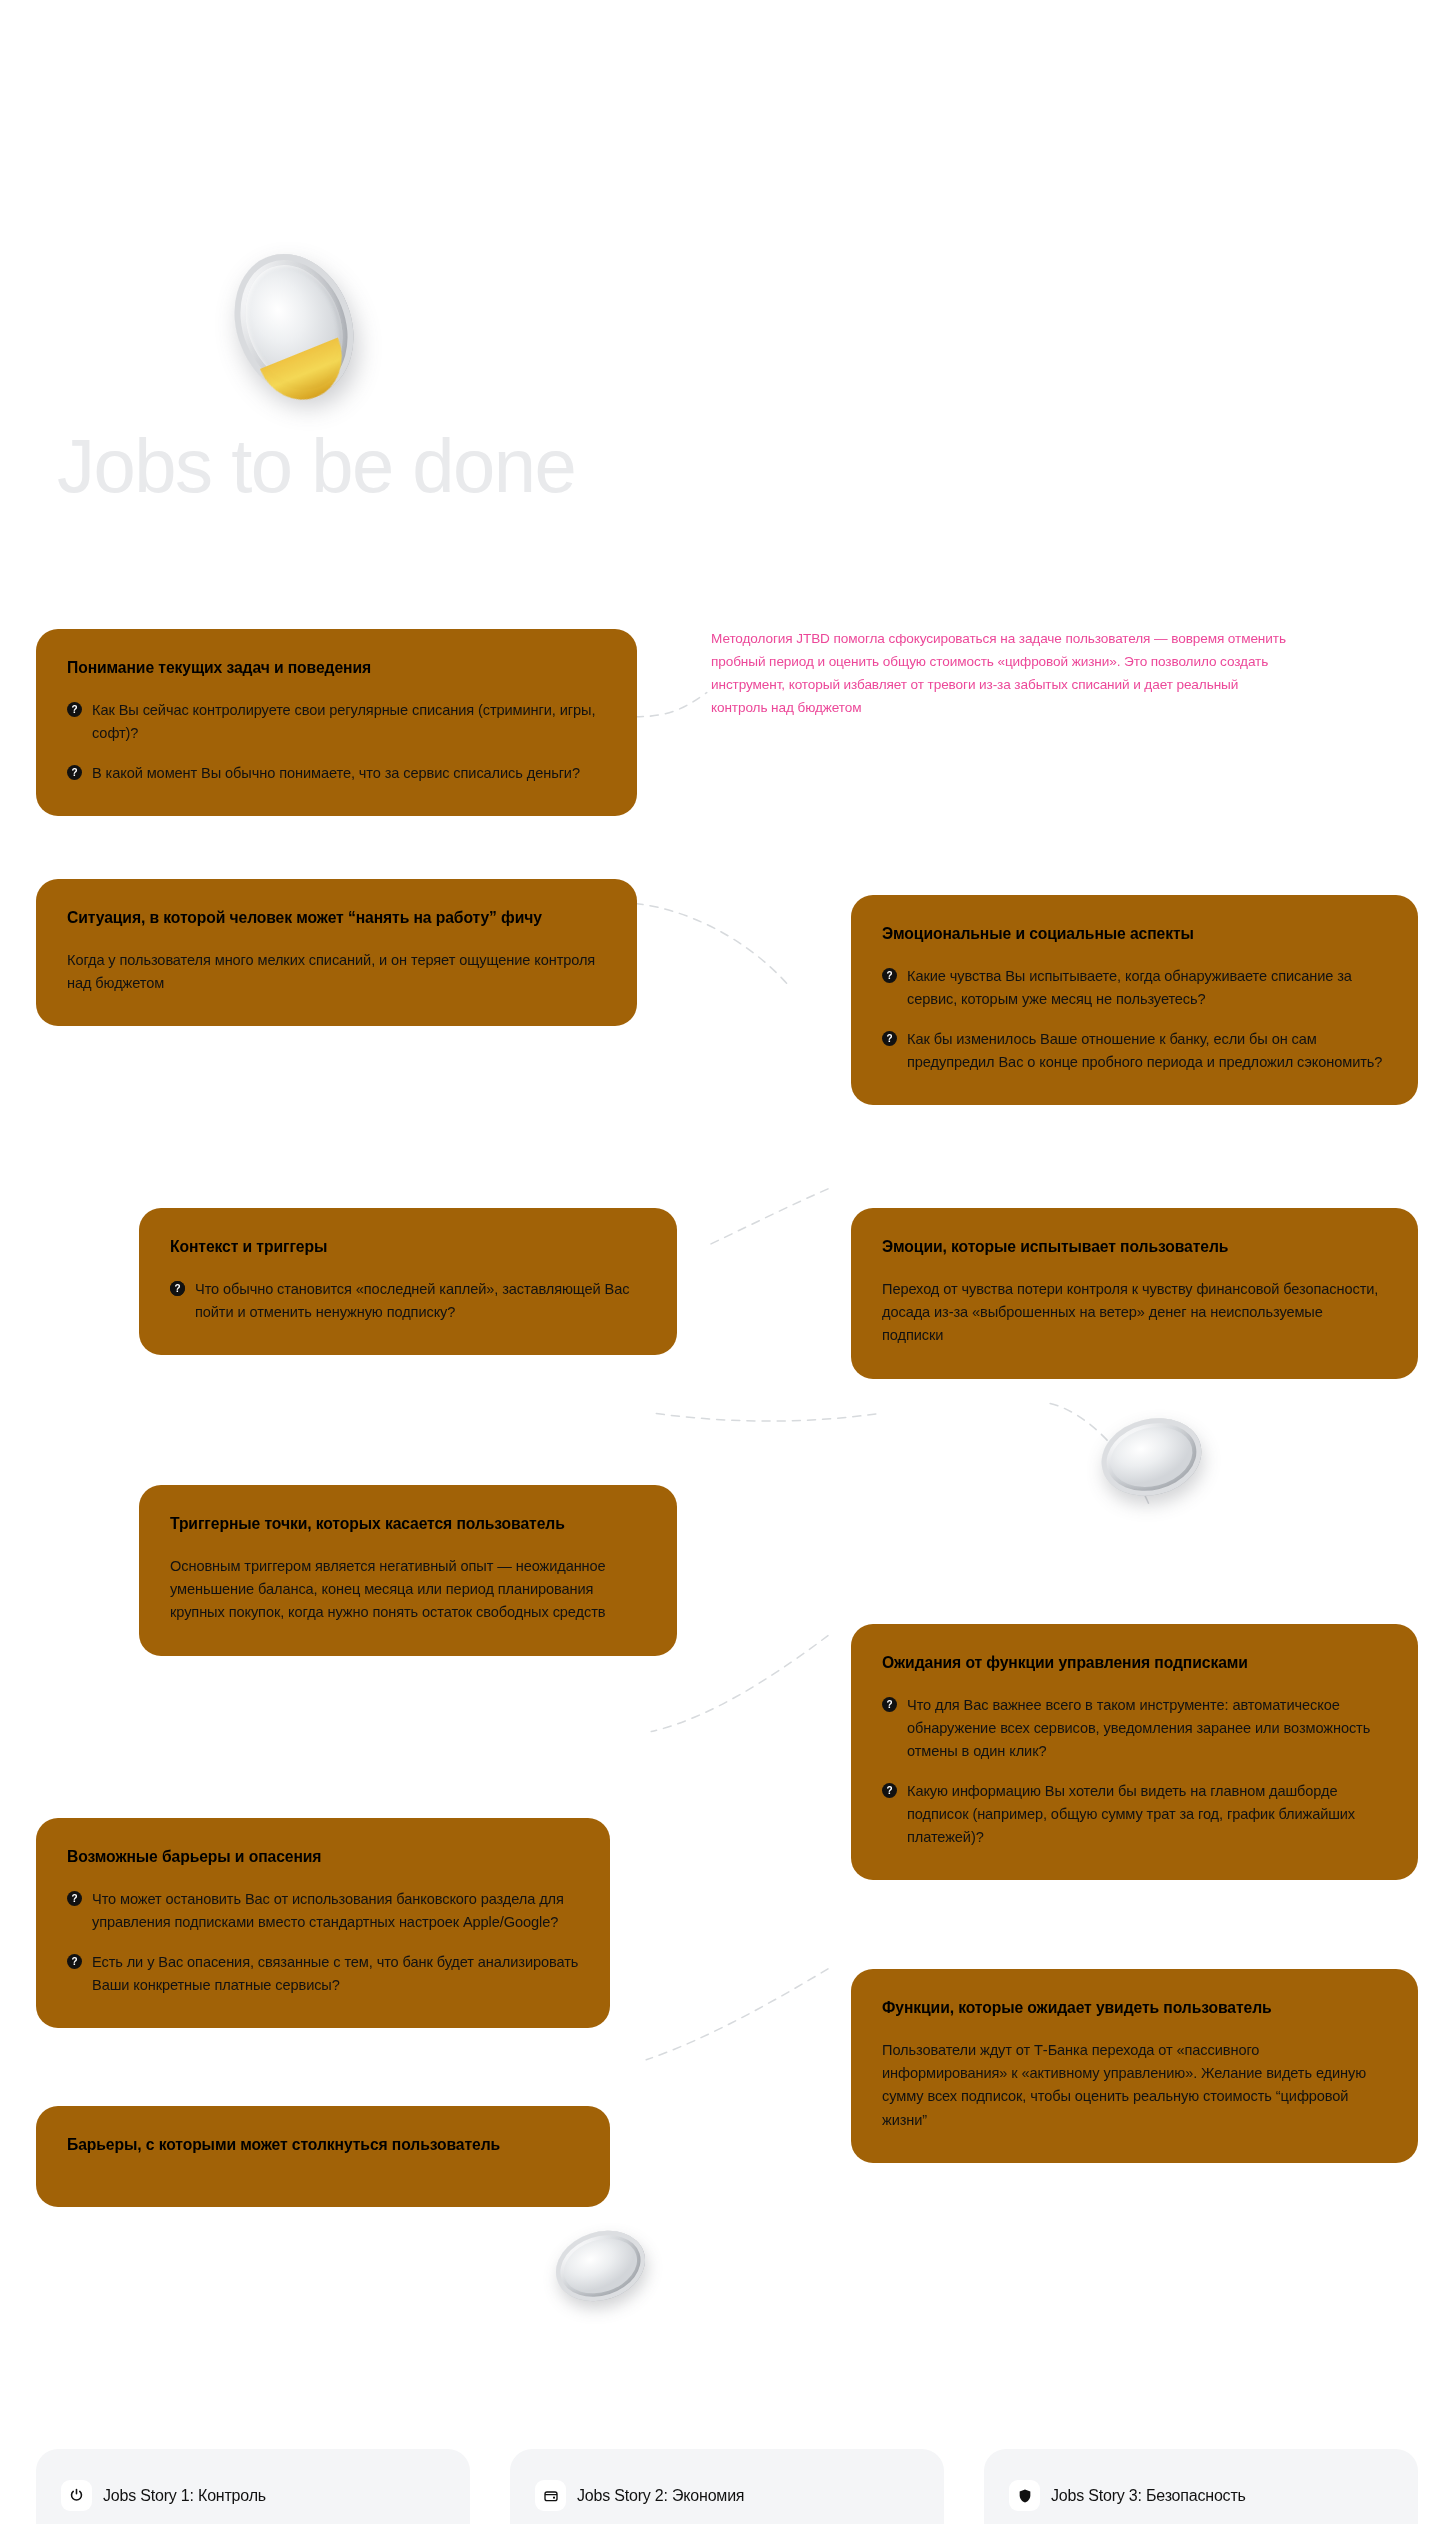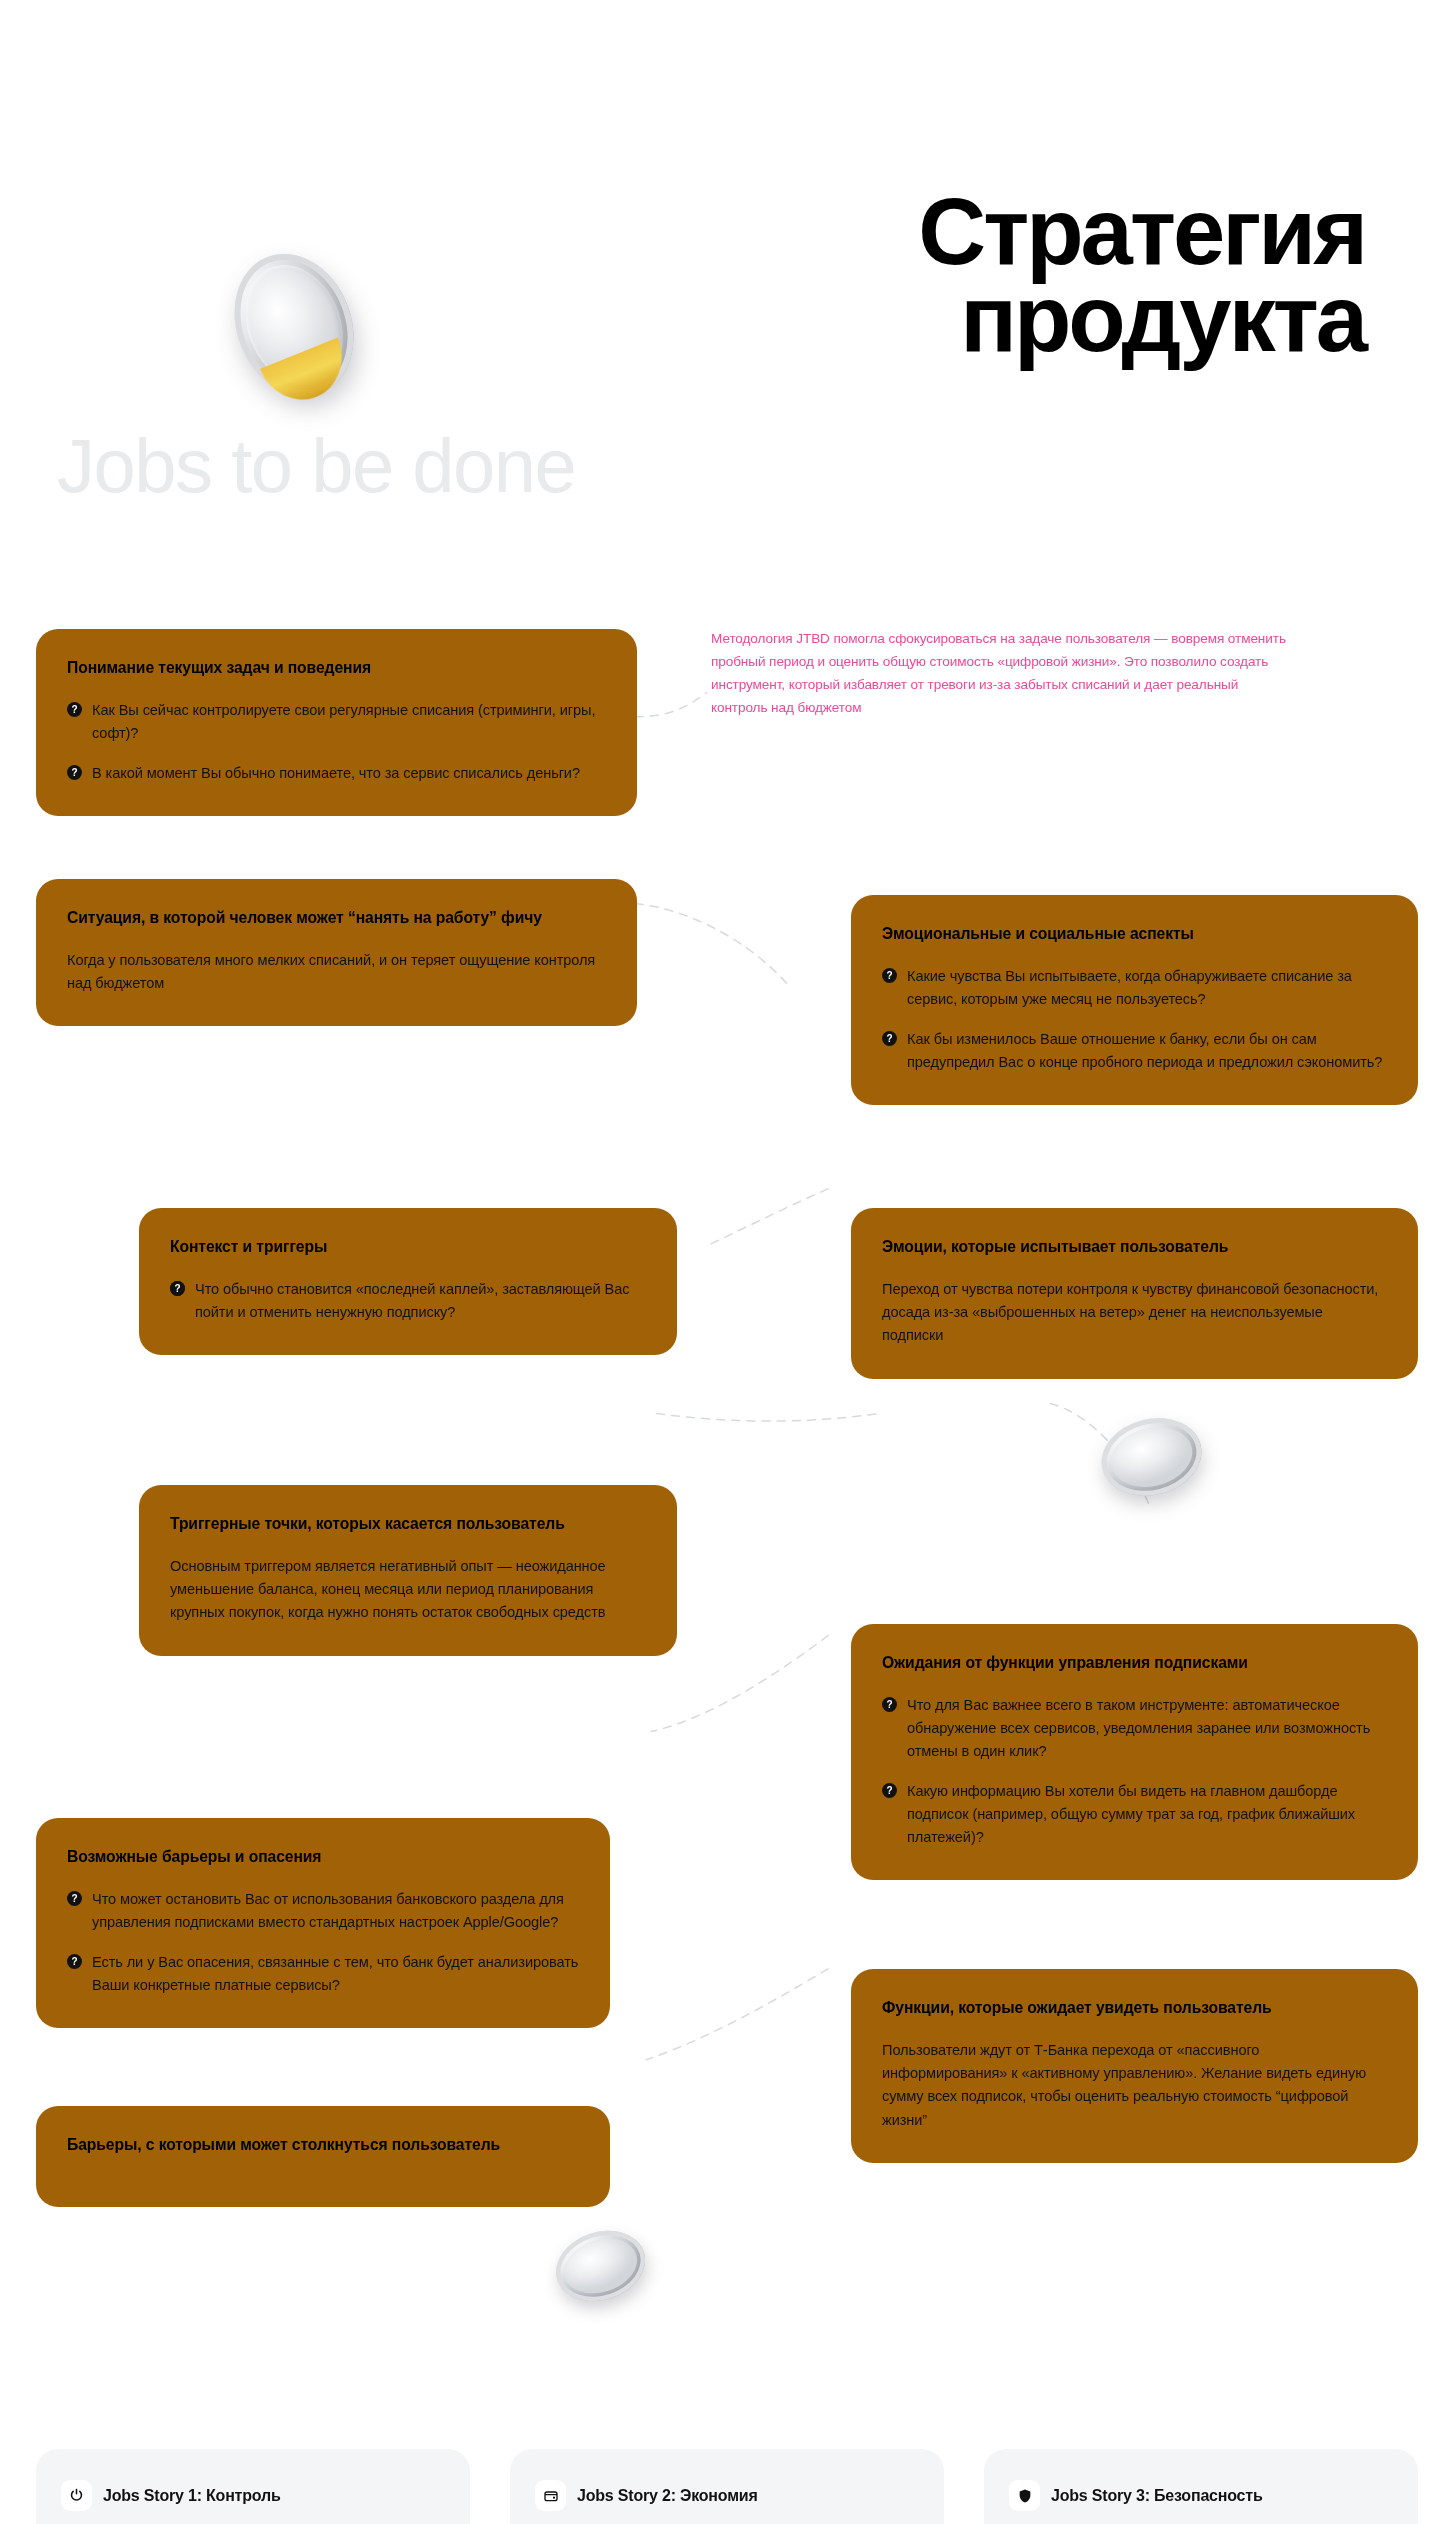--- a/index.html
+++ b/index.html
@@ -134,31 +134,27 @@
   .story.s2 { left:510px; }
   .story.s3 { left:984px; }
 
   .story-head {
     position:absolute; left:25px; top:31px; display:flex; align-items:center; gap:11px;
   }
   .story-chip {
     width:31px; height:31px; border-radius:9px; background:#ffffff;
     display:flex; align-items:center; justify-content:center;
   }
-  .story-title { font-size:16px; font-weight:700; color:#111; letter-spacing:-0.2px; white-space:nowrap; }
+  .story-title { font-size:16px; font-weight:400; color:#111; letter-spacing:-0.2px; white-space:nowrap; }
 </style>
 </head>
 <body>
 
 <section id="hero">
   <div id="disc-top" class="disc"></div>
-  <h1 id="hero-title">
-    <span class="l1">Стратегия</span>
-    <span class="l2">продукта</span>
-  </h1>
   <div id="hero-sub">Jobs to be done</div>
 </section>
 
 <svg id="wires" viewBox="0 0 2880 3600">
   <g fill="none" stroke="#d7dadd" stroke-width="3" stroke-dasharray="16 14" stroke-linecap="round">
     <path d="M1258 320 C 1330 320, 1360 300, 1400 272"></path>
     <path d="M1258 690 C 1360 700, 1480 760, 1560 850"></path>
     <path d="M1640 1255 C 1560 1290, 1480 1330, 1400 1368"></path>
     <path d="M1300 1700 C 1450 1720, 1600 1720, 1740 1700"></path>
     <path d="M2080 1680 C 2160 1700, 2240 1790, 2280 1890"></path>

